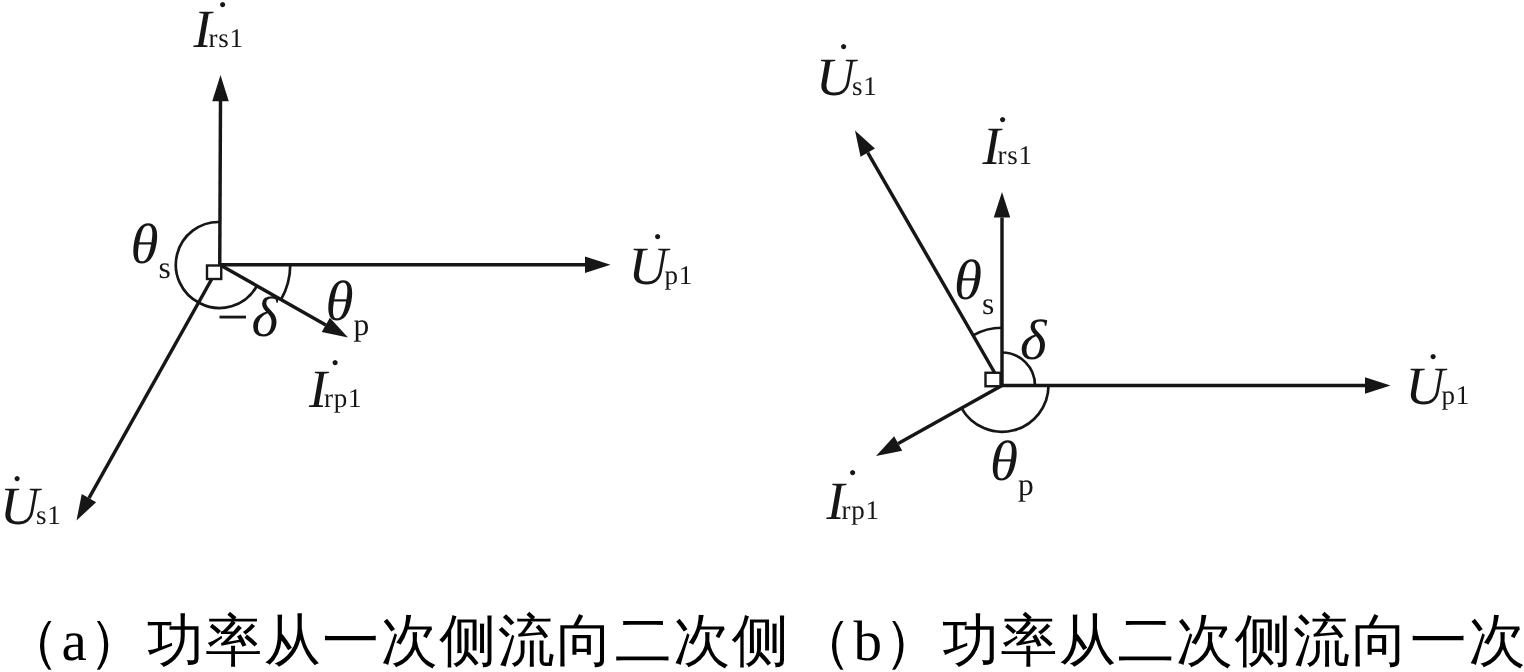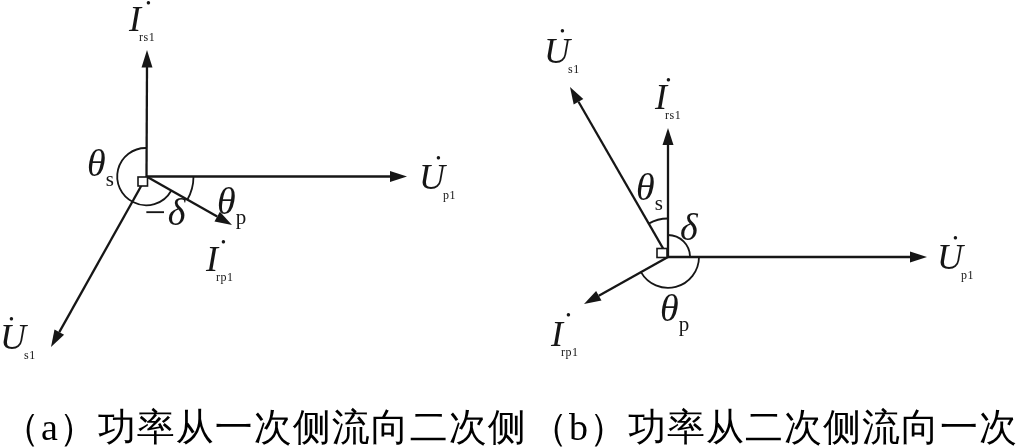--- a/index.html
+++ b/index.html
@@ -8,21 +8,21 @@
     position:relative; width:1016px; height:448px;
     background:#fff; color:#161616; overflow:visible;
     font-family:"Liberation Serif","DejaVu Serif",serif;
   }
   svg.geom { position:absolute; left:0; top:0; }
   .phasor {
     position:absolute; line-height:1; white-space:nowrap;
     font:italic 36px "Liberation Serif","DejaVu Serif",serif;
   }
   .phasor .psub {
-    font-style:normal; font-size:12px; position:relative; top:10px;
+    font-style:normal; font-size:18px; position:relative; top:0;
     margin-left:-2px; letter-spacing:0.5px;
   }
   .pdot { position:absolute; font-style:normal; font-size:8px; line-height:8px; }
   .angle {
     position:absolute; line-height:1; white-space:nowrap;
     font:italic 38px "Liberation Serif","DejaVu Serif",serif;
   }
   .angle .asub {
     font-style:normal; font-size:21px; position:relative; top:10px; margin-left:0;
   }

